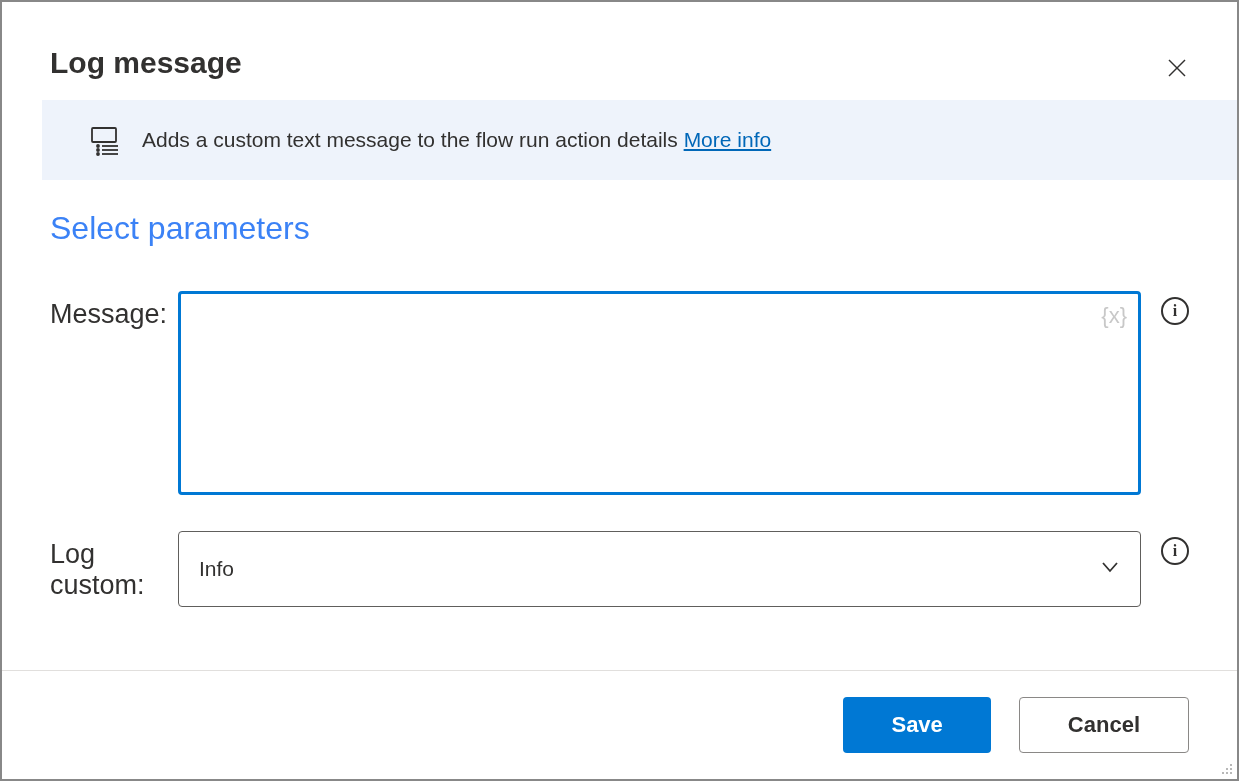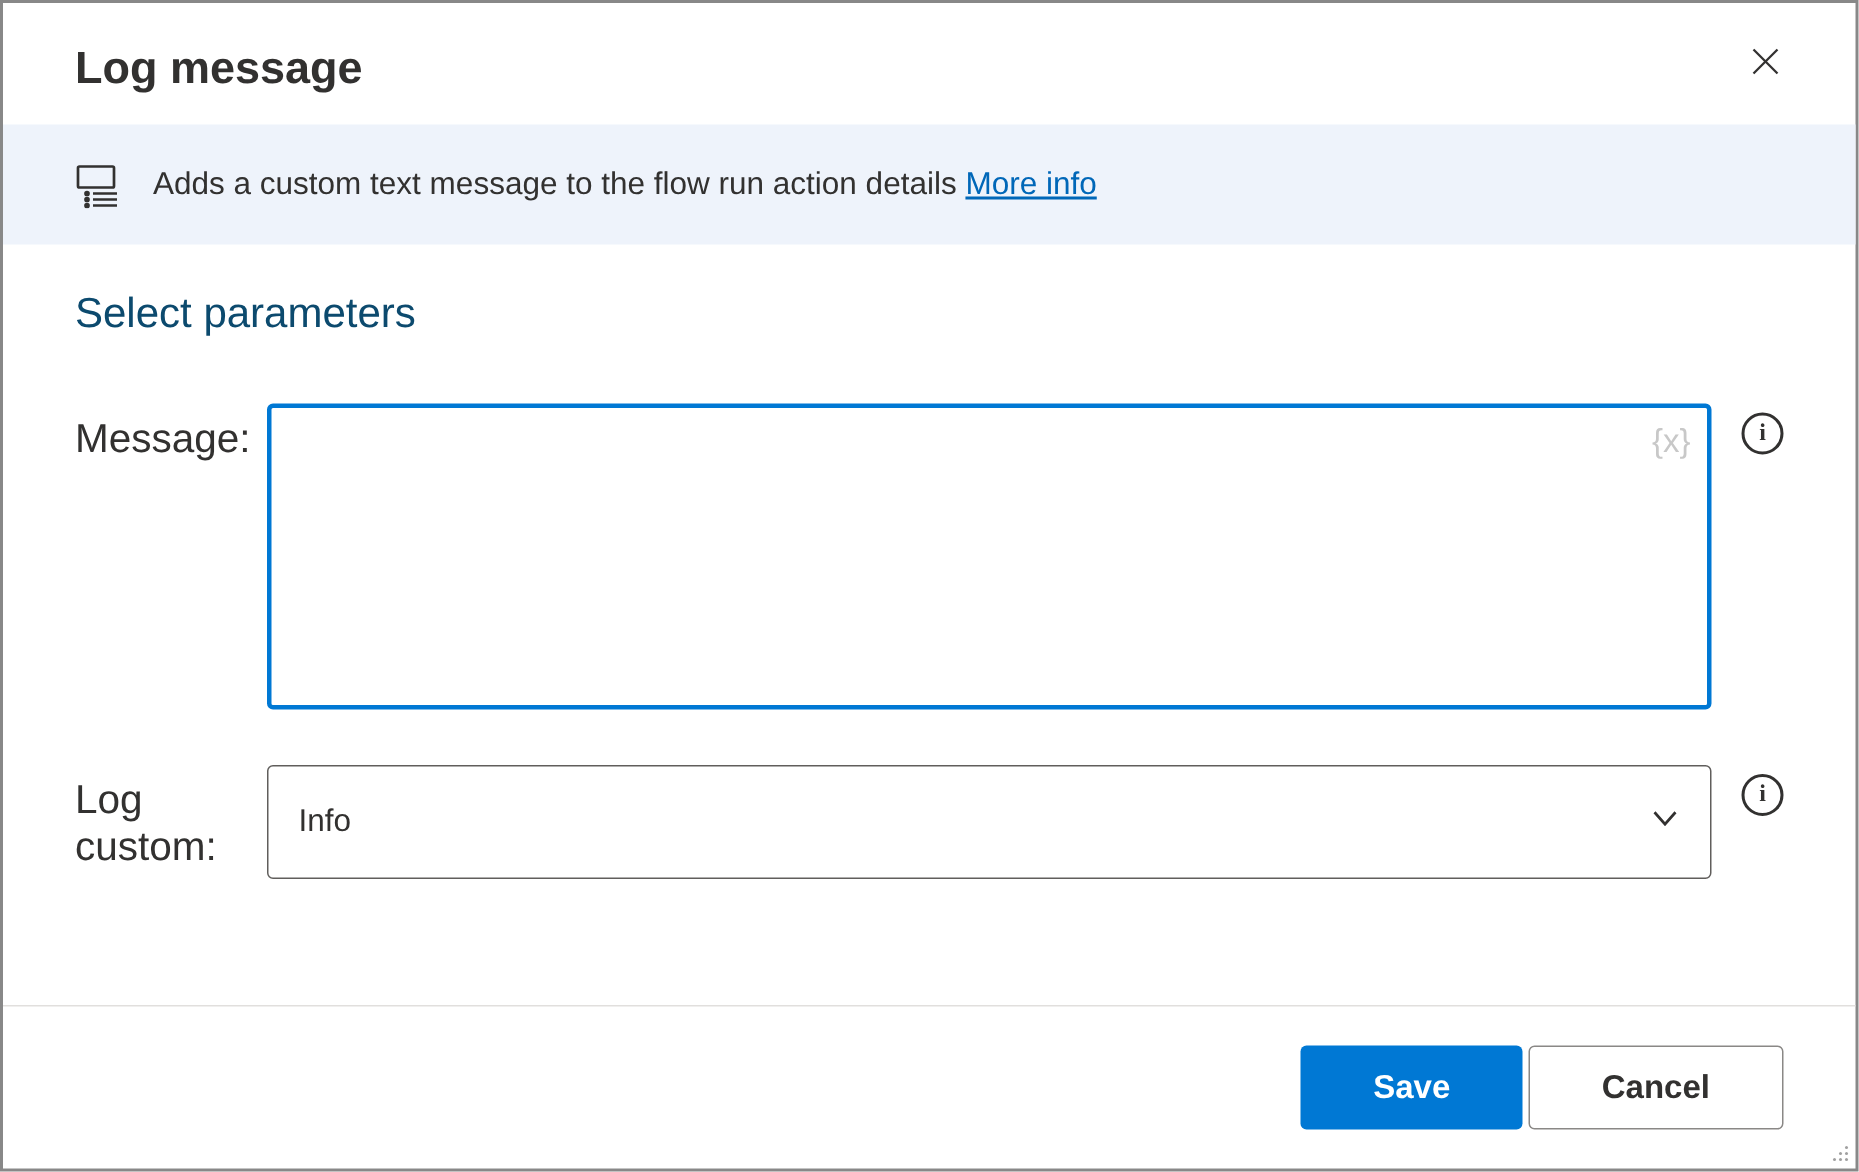--- a/index.html
+++ b/index.html
@@ -19,22 +19,22 @@
       height: 781px;
       border: 2px solid #888;
       display: flex;
       flex-direction: column;
       position: relative;
     }
     
     .header {
       display: flex;
       justify-content: space-between;
-      align-items: flex-start;
-      padding: 27px 48px 20px 48px;
+      align-items: flex-end;
+      padding: 44px 48px 20px 48px;
     }
     
     .header-title {
       font-size: 30px;
       font-weight: 600;
       color: #323130;
     }
     
     .close-icon {
       width: 24px;
@@ -49,20 +49,21 @@
       width: 20px;
       height: 20px;
     }
     
     .info-banner {
       background: #eef3fb;
       padding: 24px 48px;
       display: flex;
       align-items: center;
       gap: 20px;
+      margin-left: 40px;
     }
     
     .banner-icon {
       width: 32px;
       height: 32px;
       display: flex;
       align-items: center;
       justify-content: center;
       flex-shrink: 0;
     }
@@ -77,23 +78,23 @@
       text-decoration: underline;
       cursor: pointer;
     }
     
     .content {
       padding: 30px 48px 30px 48px;
       flex: 1;
     }
     
     .section-title {
-      font-size: 28px;
+      font-size: 32px;
       font-weight: 400;
-      color: #0c4a6e;
+      color: #3b82f6;
       margin-bottom: 44px;
     }
     
     .param-row {
       display: flex;
       align-items: flex-start;
       margin-bottom: 32px;
       gap: 20px;
     }
     
@@ -183,21 +184,21 @@
     .chevron-down svg {
       width: 22px;
       height: 22px;
     }
     
     .footer {
       border-top: 1px solid #e1dfdd;
       padding: 26px 48px;
       display: flex;
       justify-content: flex-end;
-      gap: 4px;
+      gap: 28px;
     }
     
     .btn {
       height: 56px;
       padding: 0 48px;
       font-size: 22px;
       font-weight: 600;
       border-radius: 4px;
       cursor: pointer;
       border: none;

